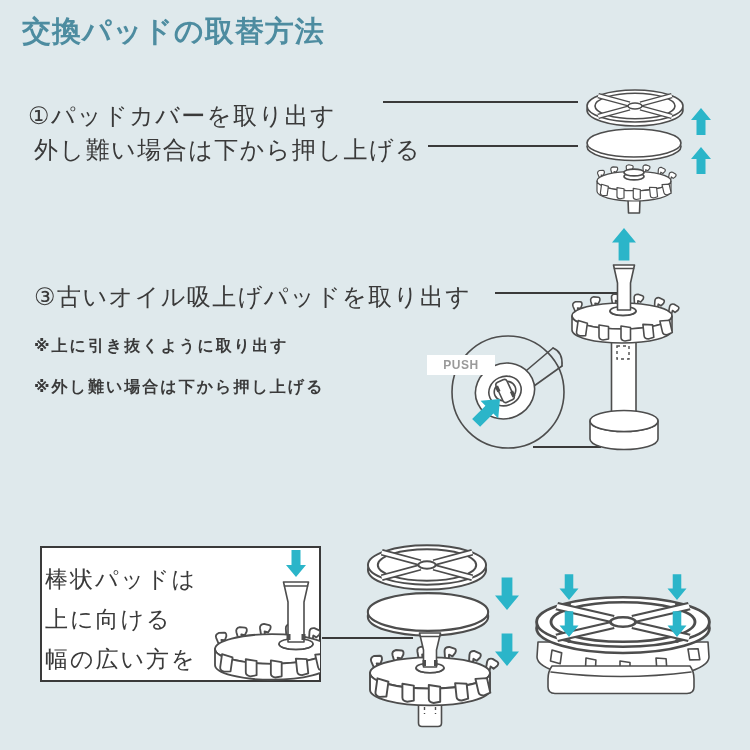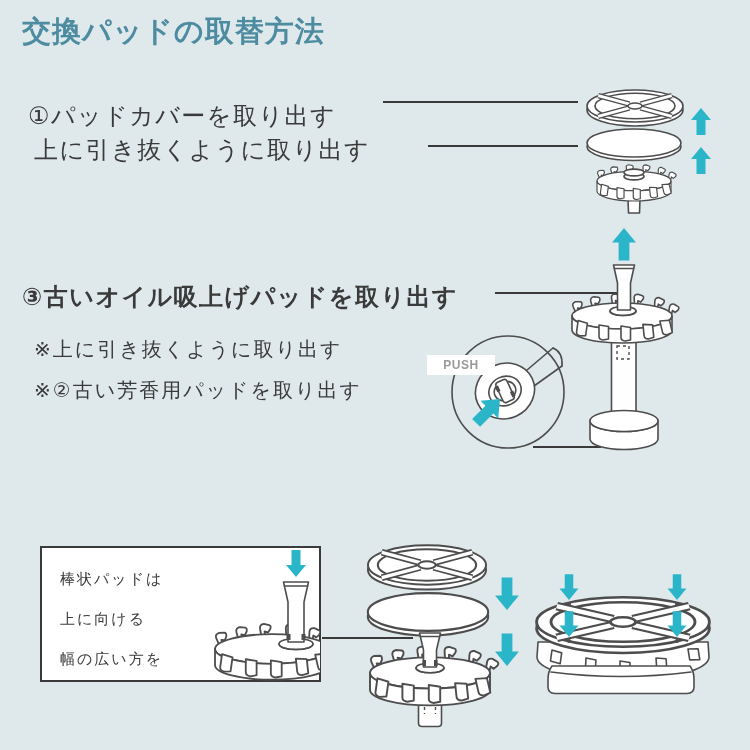--- a/index.html
+++ b/index.html
@@ -5,30 +5,30 @@
   :root {
     --background:#dfe9ec; --title:#4d8ca0; --text:#3a3a3a; --accent:#2bb5c9;
     --line-art:#4d4d4d; --push-text:#9a9a9a; --illustration-fill:#ffffff;
   }
   * { margin:0; padding:0; box-sizing:border-box; }
   body { background:#fff; font-family:"Liberation Sans","DejaVu Sans",sans-serif; }
   .stage { position:relative; width:750px; height:750px; background:var(--background); overflow:hidden; }
   .abs { position:absolute; }
   .page-title { left:22px; top:12px; font-size:29px; font-weight:bold; letter-spacing:1px; color:var(--title);text-align:right; }
   .step { color:var(--text); font-size:24px; letter-spacing:1.5px; white-space:nowrap; }
-  .note { color:var(--text); font-size:20px; letter-spacing:2px; white-space:nowrap; }
+  .note { color:var(--text); font-size:16px; letter-spacing:2px; white-space:nowrap;font-weight:bold; }
   .step1 { left:28px; top:88px;margin-top:12px; }
   .step2 { left:34px; top:134px; }
-  .step3 { left:22px; top:281px;font-weight:bold; }
+  .step3 { left:34px; top:281px; }
   .note1 { left:34px; top:336px; }
   .note2 { left:34px; top:377px; }
   .step4 { left:34px; top:487px; }
   .note-box { left:40px; top:546px; width:281px; height:136px; background:var(--illustration-fill);
               border:2px solid var(--text); }
-  .note-box .bline { margin-left:18px; font-size:15px; letter-spacing:2px; line-height:40px; color:var(--text); }
+  .note-box .bline { margin-left:3px; font-size:23px; letter-spacing:2px; line-height:40px; color:var(--text); }
   .note-box .bline:first-child { margin-top:11px; }
   .push-label { left:427px; top:355px; width:68px; height:20px; background:var(--illustration-fill);
                 color:var(--push-text); font-size:12px; font-weight:bold; letter-spacing:0.5px;
                 text-align:center; line-height:20px; }
   svg.illus { left:0; top:0; }
   .fw   { fill:var(--illustration-fill); stroke:var(--line-art); stroke-width:1.6; stroke-linejoin:round; }
   .ln   { fill:none; stroke:var(--line-art); stroke-width:1.6; stroke-linecap:round; stroke-linejoin:round; }
   .dash { fill:none; stroke:var(--line-art); stroke-width:1.4; stroke-dasharray:3 3; }
   .arr  { fill:var(--accent); stroke:none; }
   .ld   { stroke:var(--text); stroke-width:2; fill:none; }
@@ -188,18 +188,18 @@
       <circle class="dk" cx="677" cy="641" r="2"></circle>
       <use href="#arr" class="arr" transform="translate(569,600) rotate(180) scale(0.95)"></use>
       <use href="#arr" class="arr" transform="translate(677,600) rotate(180) scale(0.95)"></use>
       <use href="#arr" class="arr" transform="translate(569,637) rotate(180) scale(0.95)"></use>
       <use href="#arr" class="arr" transform="translate(677,637) rotate(180) scale(0.95)"></use>
     </g>
   </svg>
 
   <h1 class="abs page-title">交換パッドの取替方法</h1>
   <div class="abs step step1">①パッドカバーを取り出す</div>
-  <div class="abs step step2">上に引き抜くように取り出す</div>
+  <div class="abs step step2">外し難い場合は下から押し上げる</div>
   <div class="abs step step3">③古いオイル吸上げパッドを取り出す</div>
   <div class="abs note note1">※上に引き抜くように取り出す</div>
-  <div class="abs note note2">※②古い芳香用パッドを取り出す</div>
+  <div class="abs note note2">※外し難い場合は下から押し上げる</div>
   <div class="abs push-label">PUSH</div>
 </div>
 
 </body></html>

